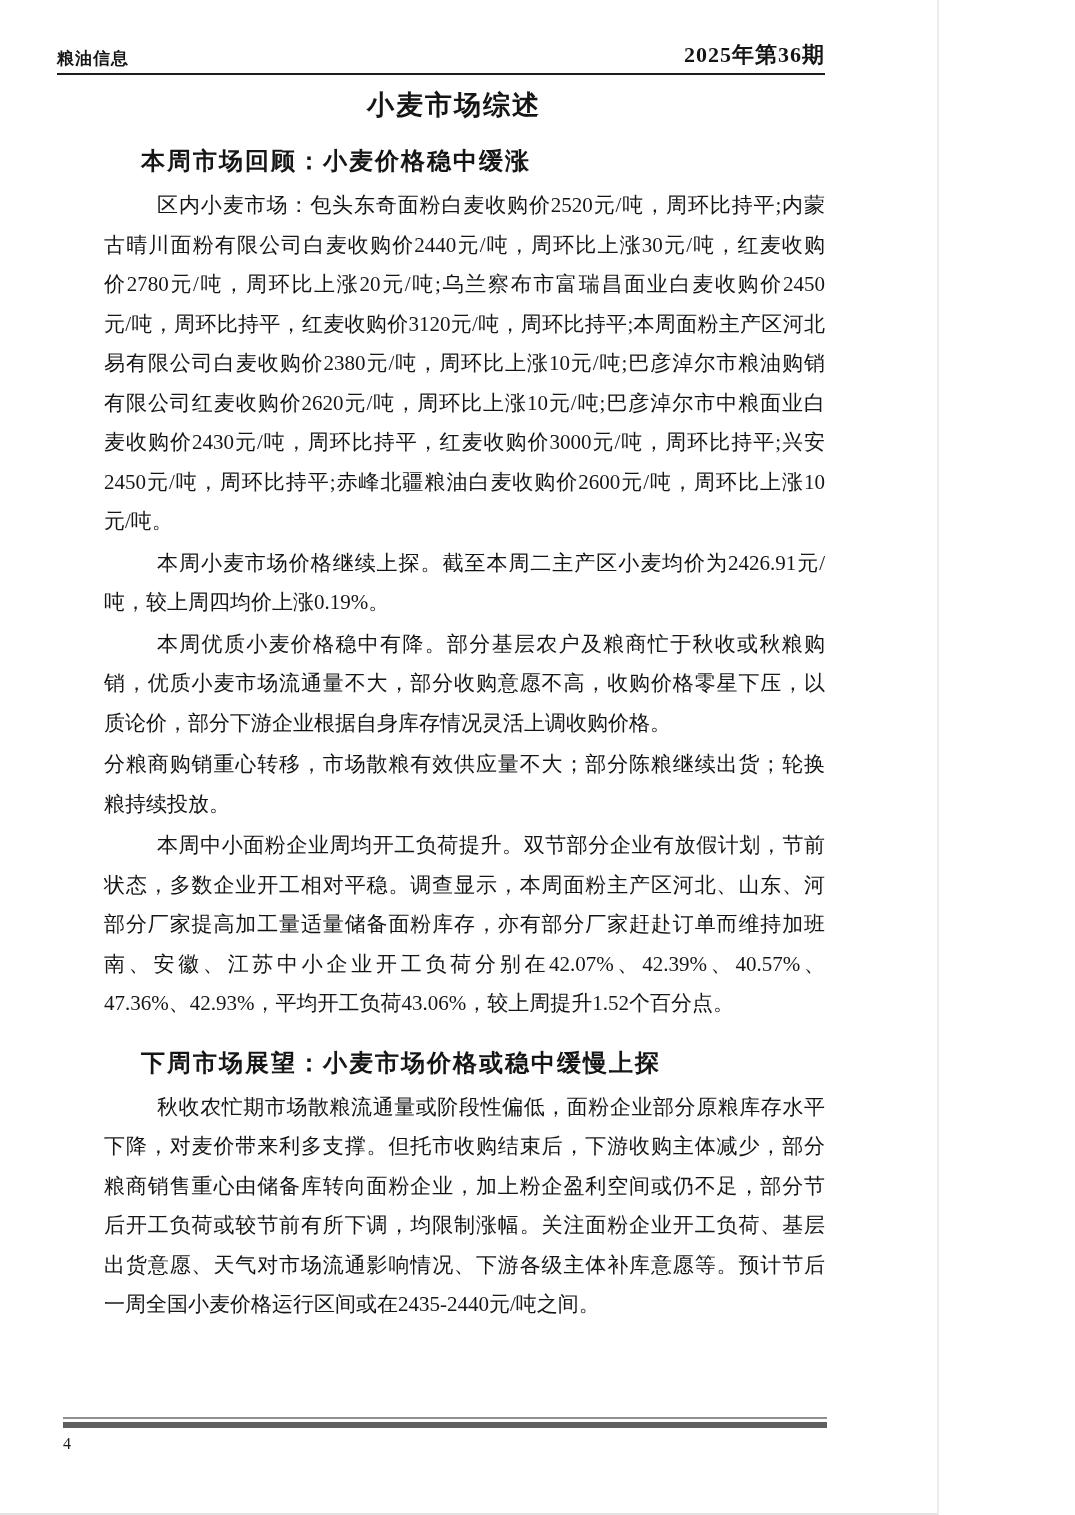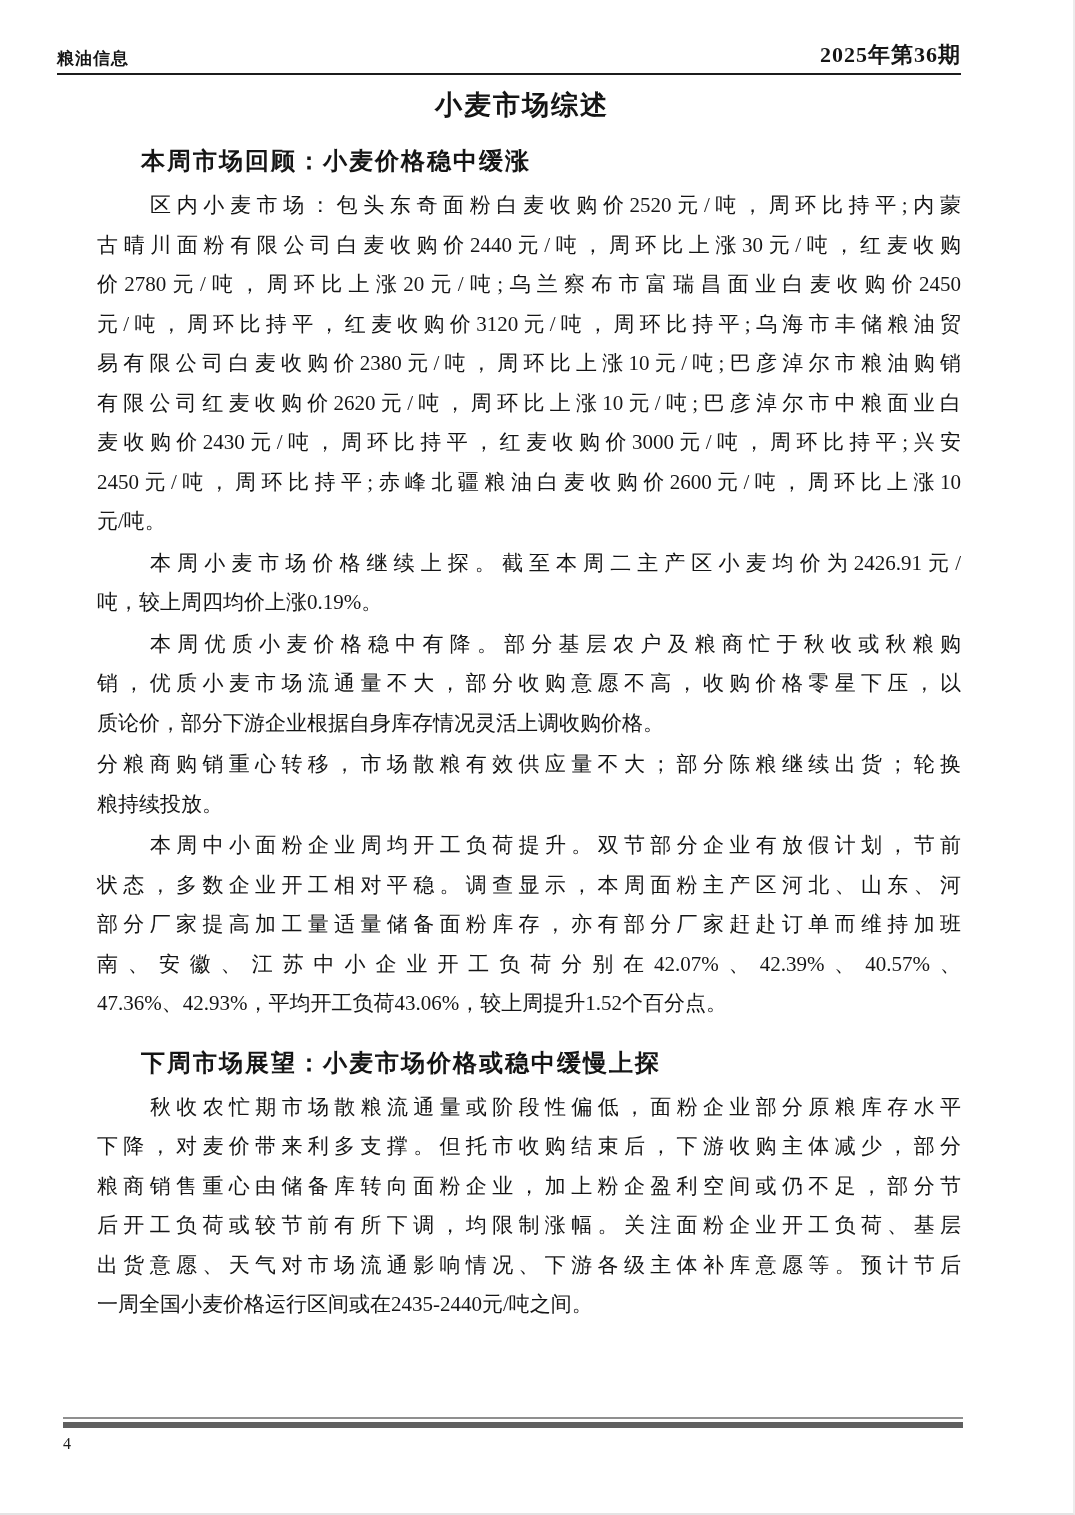--- a/index.html
+++ b/index.html
@@ -1,18 +1,18 @@
 <!DOCTYPE html>
 <html><head>
 <meta charset="utf-8">
 <style>
   html,body{margin:0;padding:0;background:#ffffff;}
   #page{
     position:relative;
-    width:1075px;height:1515px;
+    width:939px;height:1515px;
     background:#ffffff;
     overflow:hidden;
     font-family:"Liberation Serif","DejaVu Serif",serif;
     color:#151515;
     box-sizing:border-box;
     border-right:2px solid #ececec;
     border-bottom:2px solid #e4e4e4;
   }
   
   .header{
@@ -37,21 +37,21 @@
     font-weight:bold;font-size:27px;letter-spacing:2px;
     line-height:34px;
     text-align:center;
   }
   .section-heading{
     margin:24px 0 10px 48px;
     font-family:"Liberation Sans","DejaVu Sans",sans-serif;
     font-weight:bold;font-size:24px;letter-spacing:2px;
     line-height:30px;
   }
-  .para{margin:0 0 2px 4px;}
+  .para{margin:0 0 2px 11px;}
   .line{
     font-size:21px;
     line-height:39.5px;
     text-align:justify;
     text-align-last:justify;
     text-justify:inter-character;
     white-space:normal;
   }
   .line.first{text-indent:53px;}
   .line.last{text-align-last:left;}
@@ -77,21 +77,21 @@
   </div>
 
   <div class="main">
     <div class="doc-title">小麦市场综述</div>
 
   <div class="section-heading">本周市场回顾：小麦价格稳中缓涨</div>
       <div class="para">
         <div class="line first">区内小麦市场：包头东奇面粉白麦收购价2520元/吨，周环比持平;内蒙</div>
         <div class="line">古晴川面粉有限公司白麦收购价2440元/吨，周环比上涨30元/吨，红麦收购</div>
         <div class="line">价2780元/吨，周环比上涨20元/吨;乌兰察布市富瑞昌面业白麦收购价2450</div>
-        <div class="line">元/吨，周环比持平，红麦收购价3120元/吨，周环比持平;乌海市丰储粮油贸</div>
+        <div class="line">元/吨，周环比持平，红麦收购价3120元/吨，周环比持平;本周面粉主产区河北</div>
         <div class="line">易有限公司白麦收购价2380元/吨，周环比上涨10元/吨;巴彦淖尔市粮油购销</div>
         <div class="line">有限公司红麦收购价2620元/吨，周环比上涨10元/吨;巴彦淖尔市中粮面业白</div>
         <div class="line">麦收购价2430元/吨，周环比持平，红麦收购价3000元/吨，周环比持平;兴安</div>
         <div class="line">2450元/吨，周环比持平;赤峰北疆粮油白麦收购价2600元/吨，周环比上涨10</div>
         <div class="line last">元/吨。</div>
       </div>
       <div class="para">
         <div class="line first">本周小麦市场价格继续上探。截至本周二主产区小麦均价为2426.91元/</div>
         <div class="line last">吨，较上周四均价上涨0.19%。</div>
       </div>

